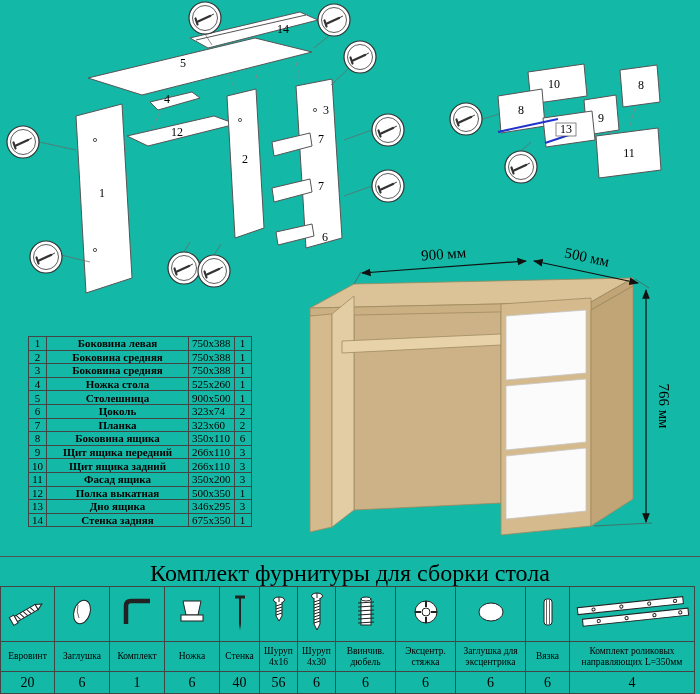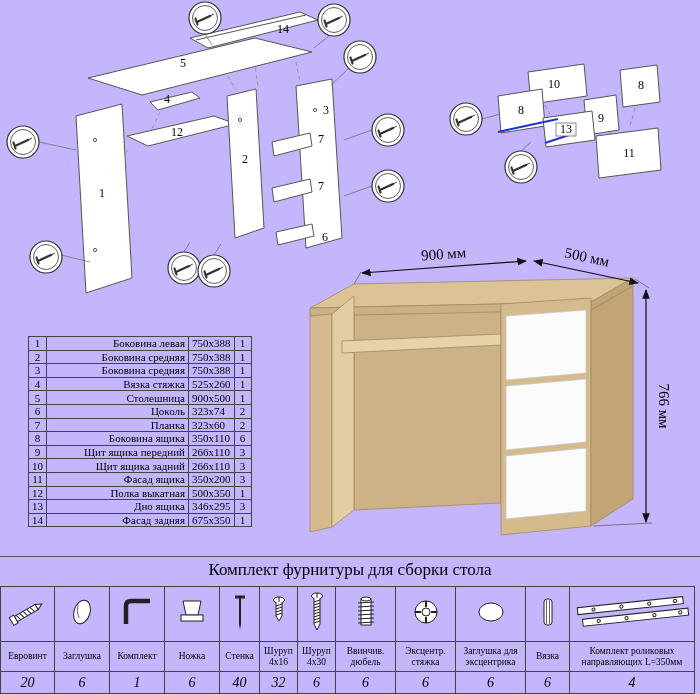--- a/index.html
+++ b/index.html
@@ -1,39 +1,39 @@
 <!DOCTYPE html>
 <html><head>
 <meta charset="utf-8">
 <style>
   * { margin:0; padding:0; box-sizing:border-box; }
   html,body { width:700px; height:694px; background:#fff; overflow:hidden; }
   body { font-family:"Liberation Serif", serif; position:relative; color:#000; }
-  .page { position:relative; width:700px; height:694px; background:#c4b5fd; }
+  .page { position:relative; width:700px; height:694px; background:#14b8a6; }
   .diagrams-svg { position:absolute; top:0; left:0; }
   .desk-svg { position:absolute; top:246px; left:258px; }
   svg text { font-family:"Liberation Serif", serif; font-size:12px; fill:#000; }
   .dim-label { font-size:15px; }
 
   .parts-table { position:absolute; top:336px; left:28px; border-collapse:collapse; font-size:11px; }
   .parts-table td { border:1px solid #444; padding:0 3px; height:13.6px; line-height:12px; white-space:nowrap; }
   .c-num  { width:17px;  text-align:center; }
-  .c-name { width:142px; text-align:right; }
+  .c-name { width:142px; text-align:center;font-weight:bold; }
   .c-size { width:44px;  text-align:left; }
   .c-qty  { width:17px;  text-align:center; }
 
   .section-rule { position:absolute; top:556px; left:0; width:700px; border-top:1px solid #555; }
-  .hw-title { position:absolute; top:560px; left:0; width:700px; text-align:center; font-size:17px; }
+  .hw-title { position:absolute; top:560px; left:0; width:700px; text-align:center; font-size:24px; }
 
   .hw-table { position:absolute; top:586px; left:0; width:694px; border-collapse:collapse; table-layout:fixed; }
   .hw-table td { border:1px solid #444; text-align:center; vertical-align:middle; padding:1px; overflow:hidden; }
   .hw-icon-cell { height:52px; }
   .hw-name-cell { height:30px; font-size:9.5px; line-height:1.12; }
   .hw-name-left { text-align:left; padding-left:3px; }
-  .hw-qty-cell  { height:22px; font-size:14px;font-style:italic; }
+  .hw-qty-cell  { height:22px; font-size:14px; }
 </style>
 </head>
 <body>
 
 <div class="page">
 
   <svg class="diagrams-svg" width="700" height="335" viewBox="0 0 700 335">
     <defs>
       <g id="cg">
         <circle r="16" fill="#fff" stroke="#333" stroke-width="1.2"></circle>
@@ -187,21 +187,21 @@
           <td class="c-qty">1</td>
         </tr>
       <tr>
           <td class="c-num">3</td>
           <td class="c-name">Боковина средняя</td>
           <td class="c-size">750x388</td>
           <td class="c-qty">1</td>
         </tr>
       <tr>
           <td class="c-num">4</td>
-          <td class="c-name">Вязка стяжка</td>
+          <td class="c-name">Ножка стола</td>
           <td class="c-size">525x260</td>
           <td class="c-qty">1</td>
         </tr>
       <tr>
           <td class="c-num">5</td>
           <td class="c-name">Столешница</td>
           <td class="c-size">900x500</td>
           <td class="c-qty">1</td>
         </tr>
       <tr>
@@ -247,21 +247,21 @@
           <td class="c-qty">1</td>
         </tr>
       <tr>
           <td class="c-num">13</td>
           <td class="c-name">Дно ящика</td>
           <td class="c-size">346x295</td>
           <td class="c-qty">3</td>
         </tr>
       <tr>
           <td class="c-num">14</td>
-          <td class="c-name">Фасад задняя</td>
+          <td class="c-name">Стенка задняя</td>
           <td class="c-size">675x350</td>
           <td class="c-qty">1</td>
         </tr>
     </tbody>
   </table>
 
   <div class="section-rule"></div>
   <div class="hw-title">Комплект фурнитуры для сборки стола</div>
 
   <table class="hw-table">
@@ -409,21 +409,21 @@
         <td class="hw-name-cell">Заглушка для эксцентрика</td>
         <td class="hw-name-cell">Вязка</td>
         <td class="hw-name-cell hw-name-left">Комплект роликовых направляющих L=350мм</td>
       </tr>
       <tr>
         <td class="hw-qty-cell">20</td>
         <td class="hw-qty-cell">6</td>
         <td class="hw-qty-cell">1</td>
         <td class="hw-qty-cell">6</td>
         <td class="hw-qty-cell">40</td>
-        <td class="hw-qty-cell">32</td>
+        <td class="hw-qty-cell">56</td>
         <td class="hw-qty-cell">6</td>
         <td class="hw-qty-cell">6</td>
         <td class="hw-qty-cell">6</td>
         <td class="hw-qty-cell">6</td>
         <td class="hw-qty-cell">6</td>
         <td class="hw-qty-cell">4</td>
       </tr>
     </tbody>
   </table>
 

